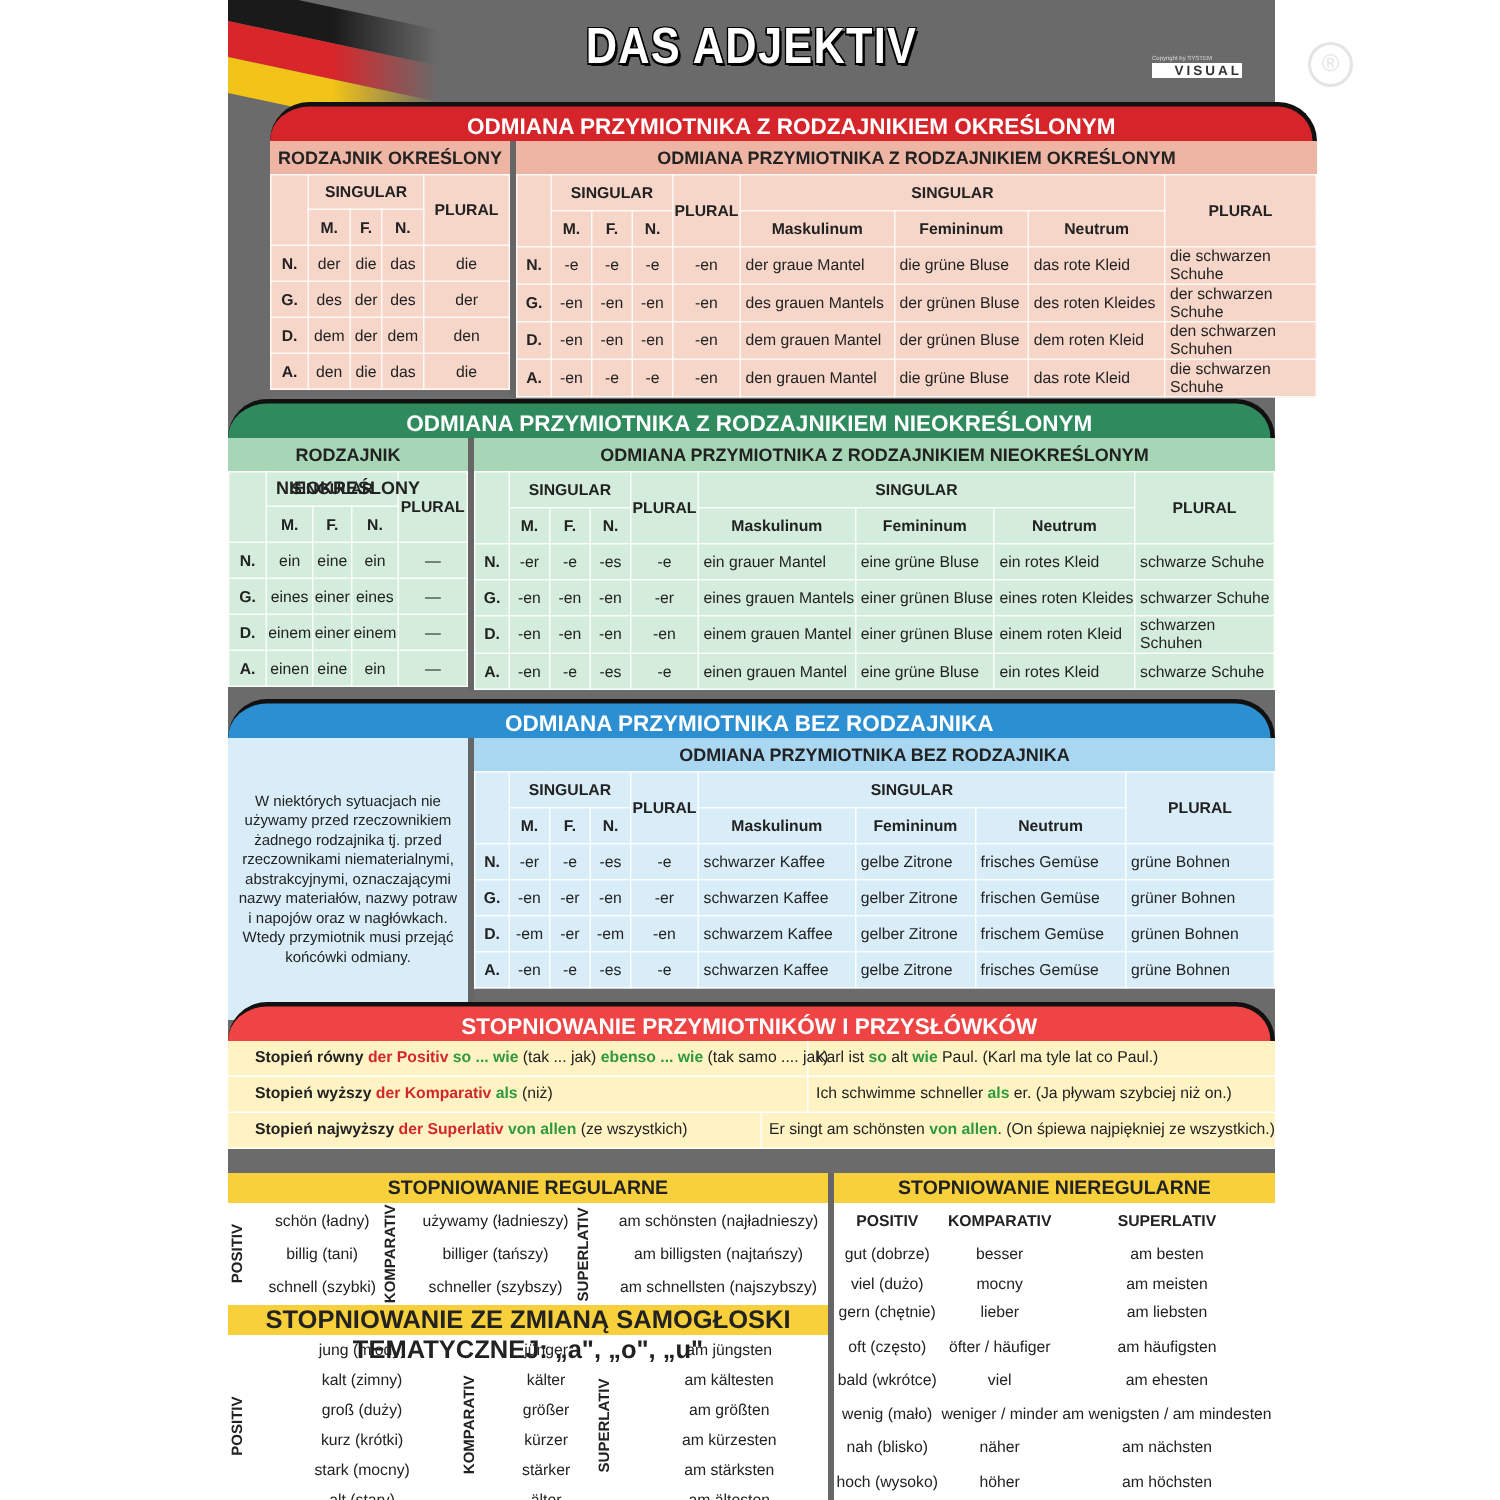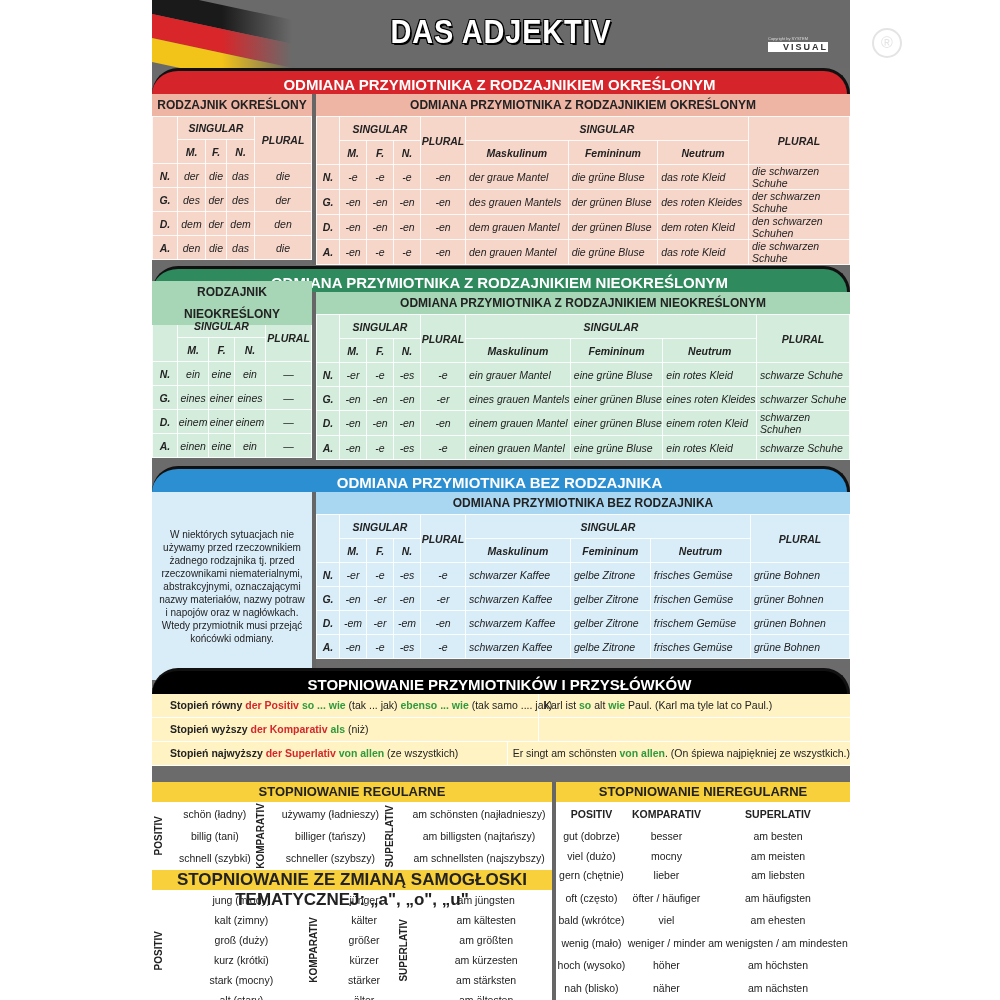--- a/index.html
+++ b/index.html
@@ -13,43 +13,43 @@
   .flag .y{top:54px;background:#f2c318;}
   .flag .fade{position:absolute;right:0;top:0;width:70px;height:90px;background:linear-gradient(to right,rgba(106,106,106,0),#6a6a6a);}
   .main-title{position:absolute;left:0;width:698px;top:12px;text-align:center;font-family:"Liberation Sans",sans-serif;font-weight:bold;font-size:34px;color:#fff;letter-spacing:1px;transform:scaleX(0.85);text-shadow:2px 2px 0 #000,-1px -1px 0 #000,1px -1px 0 #000,-1px 1px 0 #000;}
   .logo{position:absolute;right:22px;top:36px;width:60px;height:20px;}
   .logo .tiny{font-size:4px;color:#ddd;display:block;height:6px;}
   .logo .word{display:block;background:#fff;color:#333;font-size:9px;font-weight:bold;text-align:right;letter-spacing:2px;line-height:10px;}
   .registered{position:absolute;left:872px;top:28px;width:26px;height:26px;border:2px solid #e4e4e4;border-radius:50%;color:#e4e4e4;font-size:16px;text-align:center;line-height:26px;}
 
   .section{position:absolute;left:0;width:698px;}
   .sec-head{height:26px;border-radius:26px 26px 0 0;color:#fff;font-weight:bold;font-size:15px;text-align:center;line-height:28px;border-top:3px solid #111;border-right:3px solid #111;box-sizing:border-box;}
-  .subrow{display:flex;height:22px;font-weight:bold;font-size:12px;line-height:22px;text-align:center;align-items:center;}
-  table.g{border-collapse:collapse;font-size:10.5px;font-style:italic;}
+  .subrow{display:flex;height:22px;font-weight:bold;font-size:12px;line-height:22px;text-align:center;}
+  table.g{border-collapse:collapse;font-size:10.5px;}
   table.g td{border:1px solid rgba(255,255,255,0.85);text-align:center;padding:0;height:23px;}
   table.g td.l{text-align:left;padding-left:3px;}
   table.g td.h{font-weight:bold;}
   table.g td.case{font-weight:bold;}
   .split{display:flex;}
   .left{width:160px;}
   .divider{width:4px;background:#666;}
   .right{width:534px;}
 
   
   .red .sec-head{background:#d5252a;}
   .red .subrow div{background:#eeb5a5;}
   .red table.g{background:#f7d6ca;}
   .green .sec-head{background:#2f8a5e;}
   .green .subrow div{background:#a6d6b5;}
   .green table.g{background:#d3ecdb;}
   .blue .sec-head{background:#2b8fd1;}
   .blue .subrow div{background:#a9d6f1;}
   .blue table.g{background:#d9edf9;}
 
-  .orange .sec-head{background:#000000;}
+  .orange .sec-head{background:#ef4444;}
   .compare{background:#fff3c4;font-size:10.5px;}
   .compare .row{display:flex;height:23px;line-height:23px;border-bottom:1px solid #fff;}
   .compare .c1{width:368px;padding-left:18px;border-right:1px solid #fff;white-space:nowrap;}
   .compare .c2{flex:1;padding-left:5px;white-space:nowrap;}
   .red-t{color:#d3272b;font-weight:bold;}
   .green-t{color:#2e9a3c;font-weight:bold;}
   .b{font-weight:bold;}
 
   .yhead{background:#f7d03b;font-weight:bold;font-size:13px;text-align:center;height:20px;line-height:20px;}
   table.y{border-collapse:collapse;background:#ffffff;font-size:10.5px;}
@@ -69,21 +69,21 @@
         <div class="s y"></div>
         <div class="fade"></div>
     </div>
     <div class="main-title">DAS ADJEKTIV</div>
     <div class="logo">
       <span class="tiny">Copyright by SYSTEM</span>
       <span class="word">VISUAL</span>
     </div>
   </div>
 
-  <div class="section red" style="top:68px;">
+  <div class="section red" style="top:68px;margin-left:28px;">
     <div class="sec-head">ODMIANA PRZYMIOTNIKA Z RODZAJNIKIEM OKREŚLONYM</div>
     <div class="split">
       <div class="left">
         <div class="subrow">
             <div style="width:160px">RODZAJNIK OKREŚLONY</div>
           </div>
         <table class="g" style="width:160px">
           <tbody>
               <tr>
                 <td rowspan="2" style="width:24px"></td>
@@ -400,20 +400,21 @@
 
   <div class="section orange" style="top:668px;">
     <div class="sec-head">STOPNIOWANIE PRZYMIOTNIKÓW I PRZYSŁÓWKÓW</div>
     <div class="compare">
       <div class="row">
         <div class="c1"><span class="b">Stopień równy</span> <span class="red-t">der Positiv</span> <span class="green-t">so ... wie</span> <span>(tak ... jak)</span> <span class="green-t">ebenso ... wie</span> <span>(tak samo .... jak)</span></div>
         <div class="c2"><span>Karl ist</span> <span class="green-t">so</span> <span>alt</span> <span class="green-t">wie</span> <span>Paul. (Karl ma tyle lat co Paul.)</span></div>
       </div>
       <div class="row">
         <div class="c1"><span class="b">Stopień wyższy</span> <span class="red-t">der Komparativ</span> <span class="green-t">als</span> <span>(niż)</span></div>
+        <div class="c2"><span>Ich schwimme schneller</span> <span class="green-t">als</span> <span>er. (Ja pływam szybciej niż on.)</span></div>
       </div>
       <div class="row">
         <div class="c1"><span class="b">Stopień najwyższy</span> <span class="red-t">der Superlativ</span> <span class="green-t">von allen</span> <span>(ze wszystkich)</span></div>
         <div class="c2"><span>Er singt am schönsten</span> <span class="green-t">von allen</span><span>. (On śpiewa najpiękniej ze wszystkich.)</span></div>
       </div>
     </div>
 
     <div style="display:flex;margin-top:16px;">
 
       <div style="width:400px;">
@@ -526,27 +527,27 @@
                 <td>bald (wkrótce)</td>
                 <td>viel</td>
                 <td>am ehesten</td>
               </tr>
           <tr style="height:22.5px">
                 <td>wenig (mało)</td>
                 <td>weniger / minder</td>
                 <td>am wenigsten / am mindesten</td>
               </tr>
           <tr style="height:22.5px">
+                <td>nah (blisko)</td>
+                <td>näher</td>
+                <td>am nächsten</td>
+              </tr>
+          <tr style="height:22.5px">
                 <td>hoch (wysoko)</td>
                 <td>höher</td>
                 <td>am höchsten</td>
               </tr>
-          <tr style="height:22.5px">
-                <td>nah (blisko)</td>
-                <td>näher</td>
-                <td>am nächsten</td>
-              </tr>
         </tbody>
           </table>
       </div>
     </div>
   </div>
 </div>
 
 </body></html>

